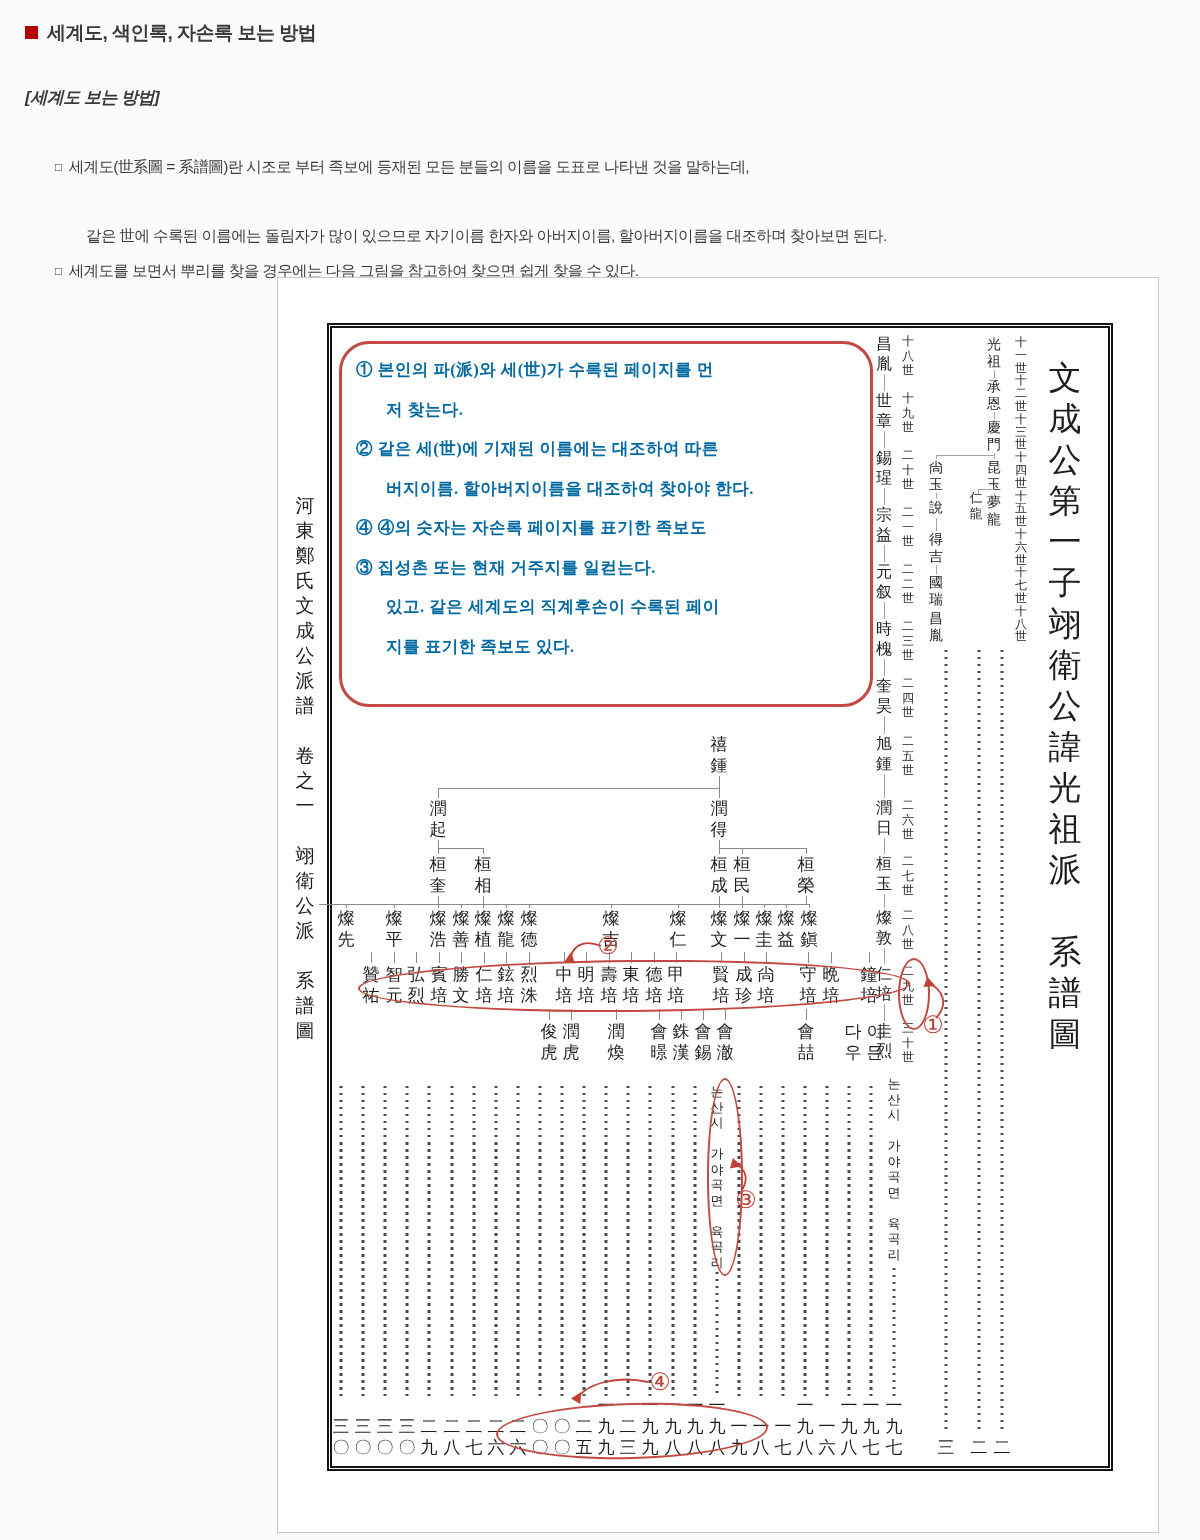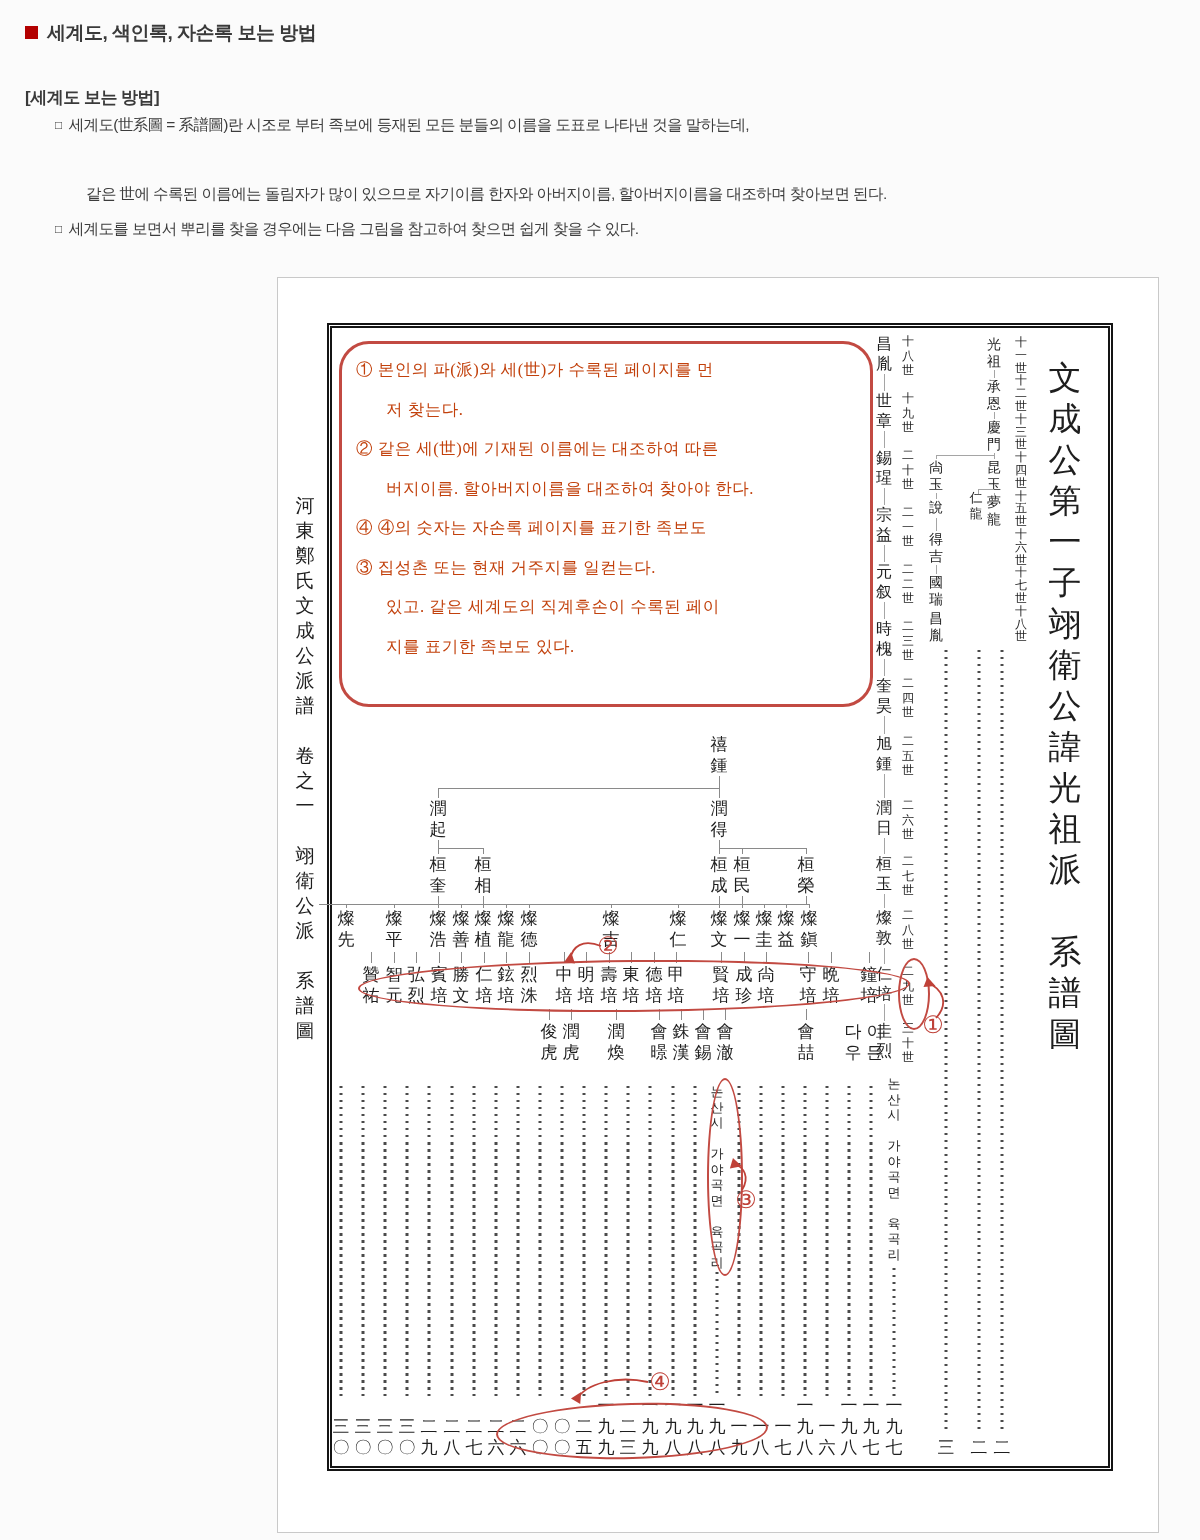--- a/index.html
+++ b/index.html
@@ -2,46 +2,46 @@
 <html><head>
 <meta charset="utf-8">
 <style>
   html,body{margin:0;padding:0;}
   body{width:1200px;height:1540px;background:#fbfbfb;font-family:"Liberation Sans","DejaVu Sans",sans-serif;color:#333;}
   #stage{position:relative;width:1200px;height:1540px;overflow:hidden;}
   .abs{position:absolute;}
   .hdr-title{font-size:19px;font-weight:bold;color:#3a3a3a;letter-spacing:-0.5px;}
   .hdr-bullet{display:inline-block;width:13px;height:13px;background:#b30000;margin-right:9px;}
   .hdr-section{font-size:17px;font-weight:bold;color:#3a3a3a;letter-spacing:-0.5px;}
-  .intro-line{font-size:15.5px;color:#3c3c3c;letter-spacing:-0.6px;white-space:nowrap;}
+  .intro-line{font-size:15.5px;color:#3c3c3c;letter-spacing:-0.6px;white-space:nowrap;margin-top:42px;}
   .sq{font-size:12px;margin-right:7px;position:relative;top:-1px;}
   
   #scanbox{position:absolute;left:277px;top:277px;width:880px;height:1254px;background:#ffffff;border:1px solid #c9c9c9;}
   #chart{position:absolute;left:0;top:0;width:880px;height:1254px;font-family:"Liberation Serif","DejaVu Serif",serif;color:#1e1e1e;}
   #frame{position:absolute;border:5px double #141414;background:transparent;}
   .vtxt{position:absolute;white-space:pre;text-align:center;transform:translateX(-50%);}
   .cline{position:absolute;background:#8a8a8a;}
   .cline2{position:absolute;background:#a5a5a5;}
   .dotcol{position:absolute;width:3px;transform:translateX(-50%);
     background-image:repeating-linear-gradient(to bottom,#4a4a4a 0 2.5px,transparent 2.5px 7px);}
   .rellipse{position:absolute;border:2px solid #c24a42;border-radius:50%;}
   .rnum{position:absolute;font-size:24px;color:#bf4138;transform:translate(-50%,-50%);font-family:"Liberation Sans",sans-serif;}
   .notebox{position:absolute;border:3px solid #c24a42;border-radius:30px;}
-  .noteline{font-size:16.5px;line-height:39.5px;color:#c2410c;letter-spacing:0.5px;white-space:nowrap;font-weight:normal;}
+  .noteline{font-size:16.5px;line-height:39.5px;color:#0369a1;letter-spacing:0.5px;white-space:nowrap;font-weight:bold;}
   svg{position:absolute;left:0;top:0;pointer-events:none;}
 </style>
 </head>
 <body>
 
 <div id="stage">
 
   <div class="abs" style="left:25px;top:20px;">
     <span class="hdr-bullet"></span><span class="hdr-title">세계도, 색인록, 자손록 보는 방법</span>
   </div>
-  <div class="abs hdr-section" style="left:25px;top:86px;">[세계도 보는 방법]</div>
+  <div class="abs hdr-section" style="left:25px;top:86px;font-style:italic;">[세계도 보는 방법]</div>
 
   <div class="abs intro-line" style="left:55px;top:115px;">
     <span class="sq">□</span><span>세계도(世系圖 = 系譜圖)란 시조로 부터 족보에 등재된 모든 분들의 이름을 도표로 나타낸 것을 말하는데,</span>
   </div>
   <div class="abs intro-line" style="left:86px;top:184px;">
     <span>같은 世에 수록된 이름에는 돌림자가 많이 있으므로 자기이름 한자와 아버지이름, 할아버지이름을 대조하며 찾아보면 된다.</span>
   </div>
   <div class="abs intro-line" style="left:55px;top:219px;">
     <span class="sq">□</span><span>세계도를 보면서 뿌리를 찾을 경우에는 다음 그림을 참고하여 찾으면 쉽게 찾을 수 있다.</span>
   </div>

